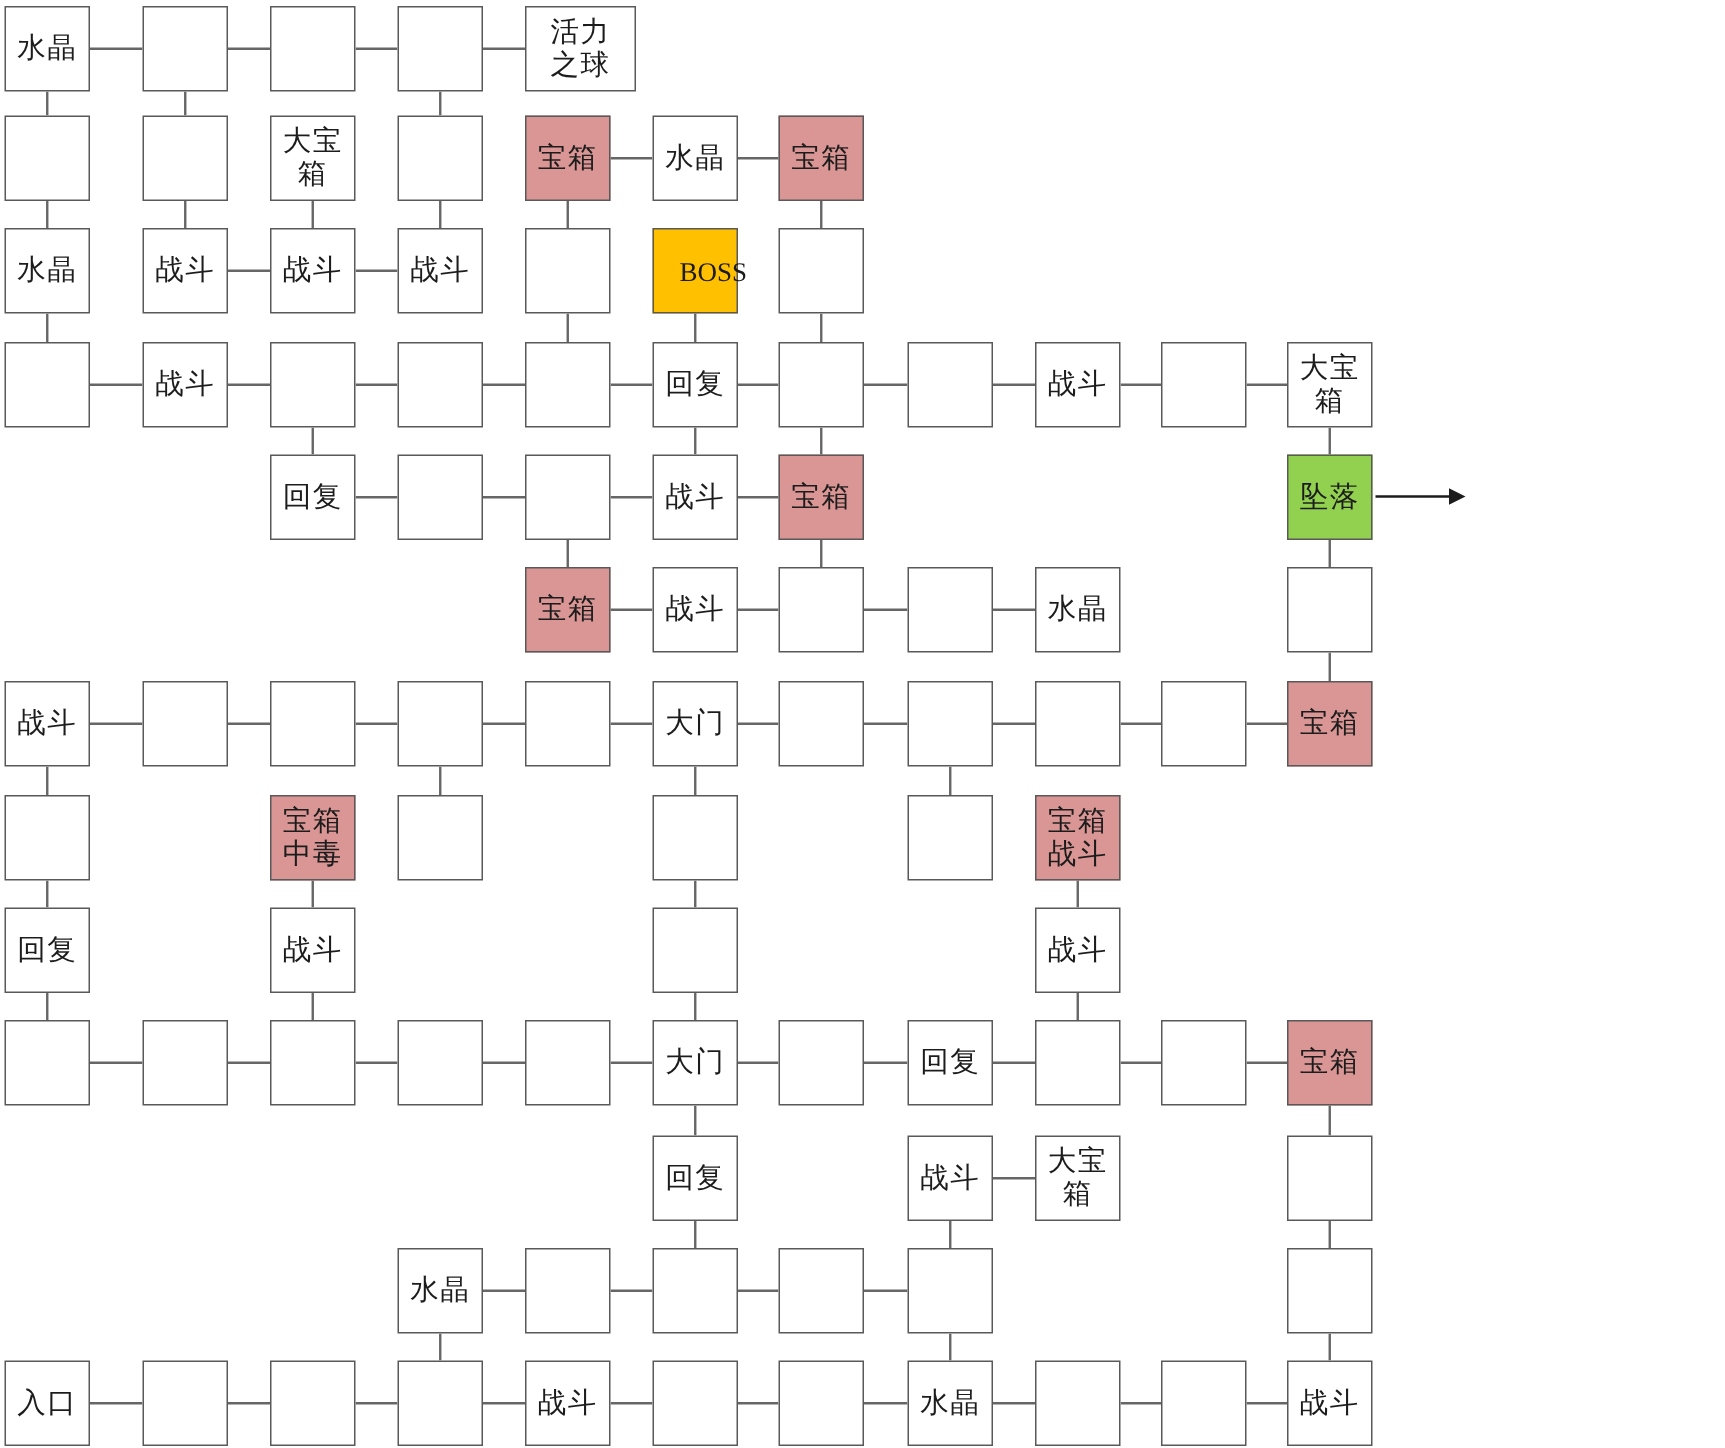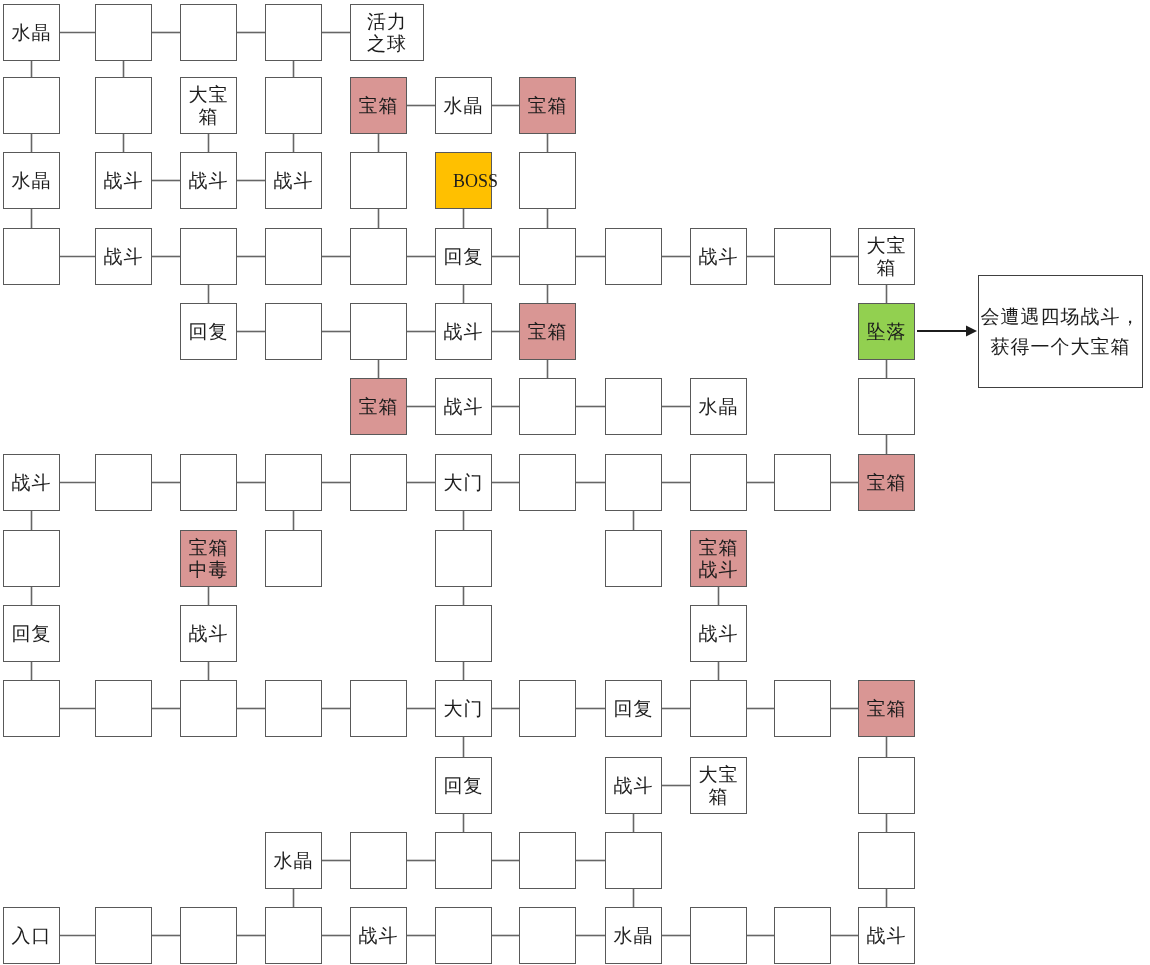--- a/index.html
+++ b/index.html
@@ -132,24 +132,20 @@
       <line x1="886.5" x2="886.5" y1="285" y2="303" stroke="#666666" stroke-width="1.6"></line>
       <line x1="886.5" x2="886.5" y1="360" y2="378" stroke="#666666" stroke-width="1.6"></line>
       <line x1="886.5" x2="886.5" y1="435" y2="454" stroke="#666666" stroke-width="1.6"></line>
       <line x1="886.5" x2="886.5" y1="737" y2="757" stroke="#666666" stroke-width="1.6"></line>
       <line x1="886.5" x2="886.5" y1="814" y2="832" stroke="#666666" stroke-width="1.6"></line>
       <line x1="886.5" x2="886.5" y1="889" y2="907" stroke="#666666" stroke-width="1.6"></line>
       <line x1="917" y1="331" x2="969" y2="331" stroke="#1c1c1c" stroke-width="1.8"></line>
       <polygon points="977,331 966,325.5 966,336.5" fill="#1c1c1c"></polygon>
     </svg>
 
-  <div id="annotation-box" style="left: 978px; top: 275px; width: 165px; height: 113px;">
-    <span>会遭遇四场战斗，</span>
-    <span>获得一个大宝箱</span>
-  </div>
 <div class="node" style="left: 3px; top: 4px; width: 57px; height: 57px;">
       <span class="label">水晶</span>
     </div>
     <div class="node" style="left: 95px; top: 4px; width: 57px; height: 57px;">
       <span class="label"></span>
     </div>
     <div class="node" style="left: 180px; top: 4px; width: 57px; height: 57px;">
       <span class="label"></span>
     </div>
     <div class="node" style="left: 265px; top: 4px; width: 57px; height: 57px;">

